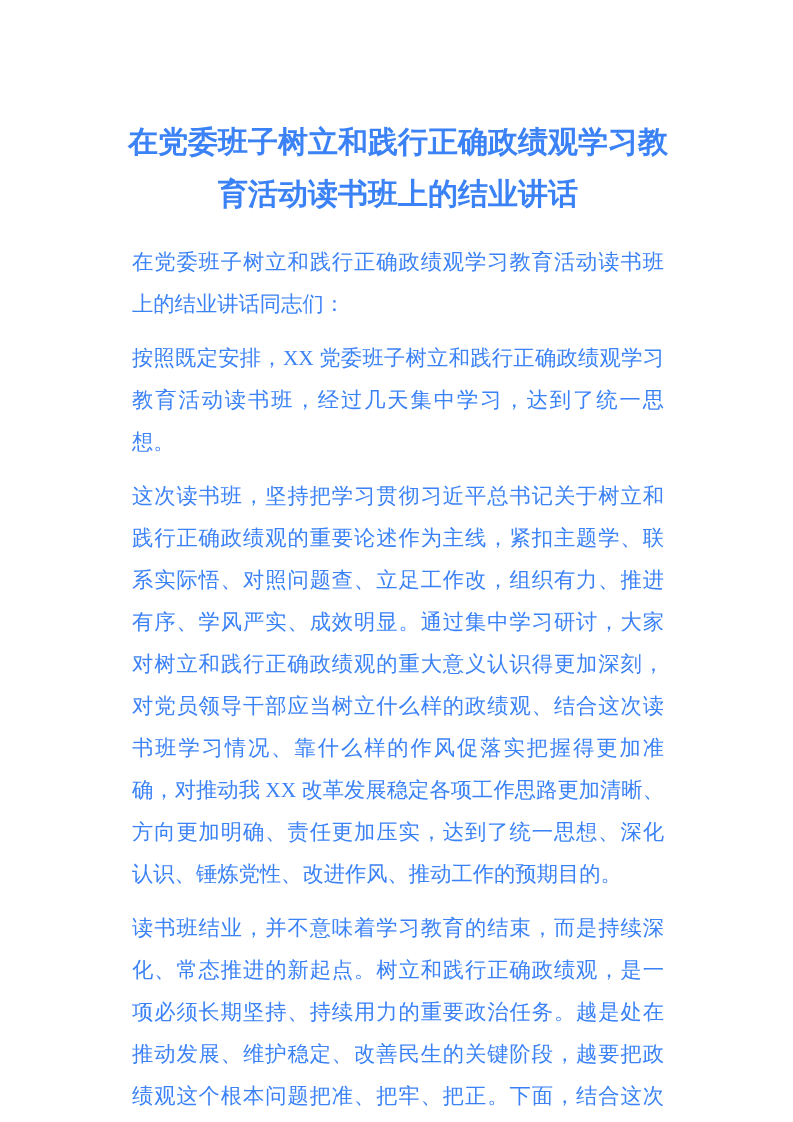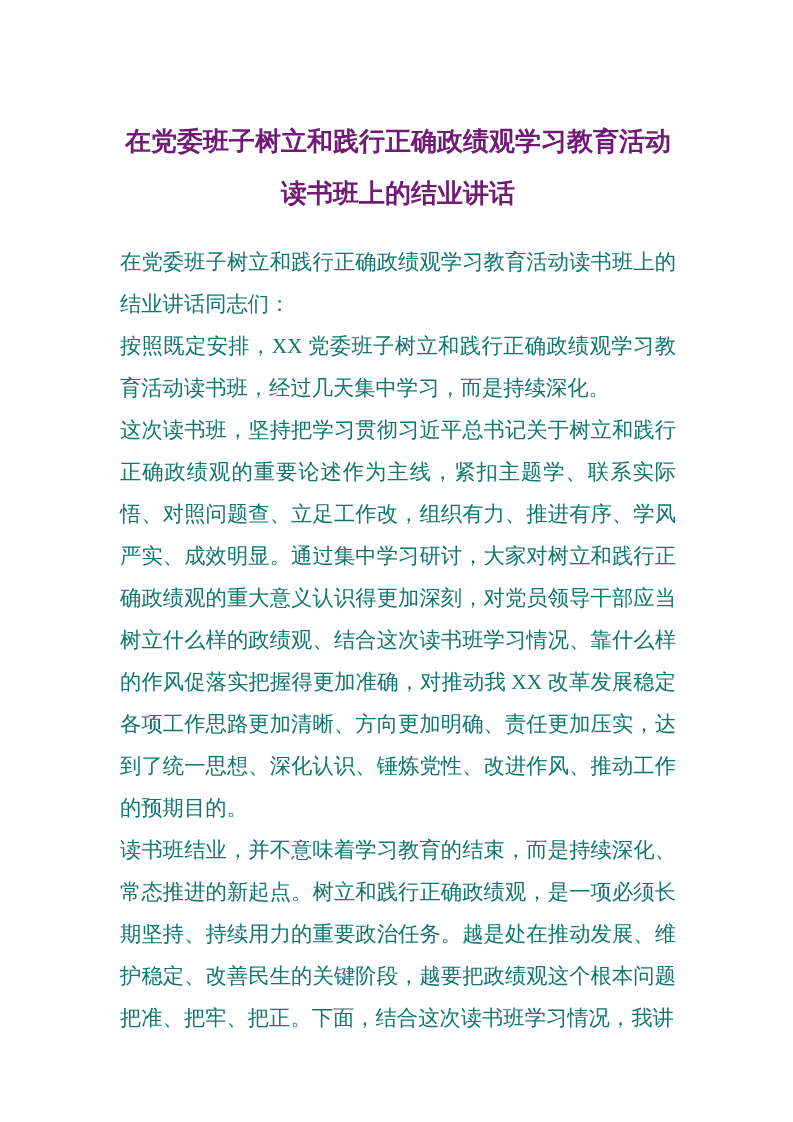--- a/index.html
+++ b/index.html
@@ -16,45 +16,45 @@
     box-sizing: border-box;
     padding: 116px 117px 0 120px;
     overflow: hidden;
     font-family: "Liberation Serif", serif;
   }
   .doc-title {
     margin: 0 auto 21px auto;
     width: 556px;
     font-family: "Liberation Serif", serif;
     font-weight: 700;
-    font-size: 26px;
+    font-size: 30px;
     line-height: 52px;
     text-align: center;
     letter-spacing: 0;
-    color: #701a75;
+    color: #3b82f6;
   }
   .doc-body {
     width: 556px;
   }
   .doc-body p {
-    margin: 0;
+    margin: 12px;
     padding: 0;
     font-family: "Liberation Serif", serif;
     font-size: 21.3px;
     line-height: 42px;
     text-align: justify;
     text-justify: inter-character;
     word-break: normal;
-    color: #0f766e;
+    color: #3b82f6;
   }
 </style>
 </head>
 <body>
 
 <div class="page">
   <h1 class="doc-title">在党委班子树立和践行正确政绩观学习教育活动读书班上的结业讲话</h1>
   <div class="doc-body">
       <p>在党委班子树立和践行正确政绩观学习教育活动读书班上的结业讲话同志们：</p>
-      <p>按照既定安排，XX 党委班子树立和践行正确政绩观学习教育活动读书班，经过几天集中学习，而是持续深化。</p>
+      <p>按照既定安排，XX 党委班子树立和践行正确政绩观学习教育活动读书班，经过几天集中学习，达到了统一思想。</p>
       <p>这次读书班，坚持把学习贯彻习近平总书记关于树立和践行正确政绩观的重要论述作为主线，紧扣主题学、联系实际悟、对照问题查、立足工作改，组织有力、推进有序、学风严实、成效明显。通过集中学习研讨，大家对树立和践行正确政绩观的重大意义认识得更加深刻，对党员领导干部应当树立什么样的政绩观、结合这次读书班学习情况、靠什么样的作风促落实把握得更加准确，对推动我 XX 改革发展稳定各项工作思路更加清晰、方向更加明确、责任更加压实，达到了统一思想、深化认识、锤炼党性、改进作风、推动工作的预期目的。</p>
       <p>读书班结业，并不意味着学习教育的结束，而是持续深化、常态推进的新起点。树立和践行正确政绩观，是一项必须长期坚持、持续用力的重要政治任务。越是处在推动发展、维护稳定、改善民生的关键阶段，越要把政绩观这个根本问题把准、把牢、把正。下面，结合这次读书班学习情况，我讲</p>
     </div>
 </div>
 
 </body></html>

